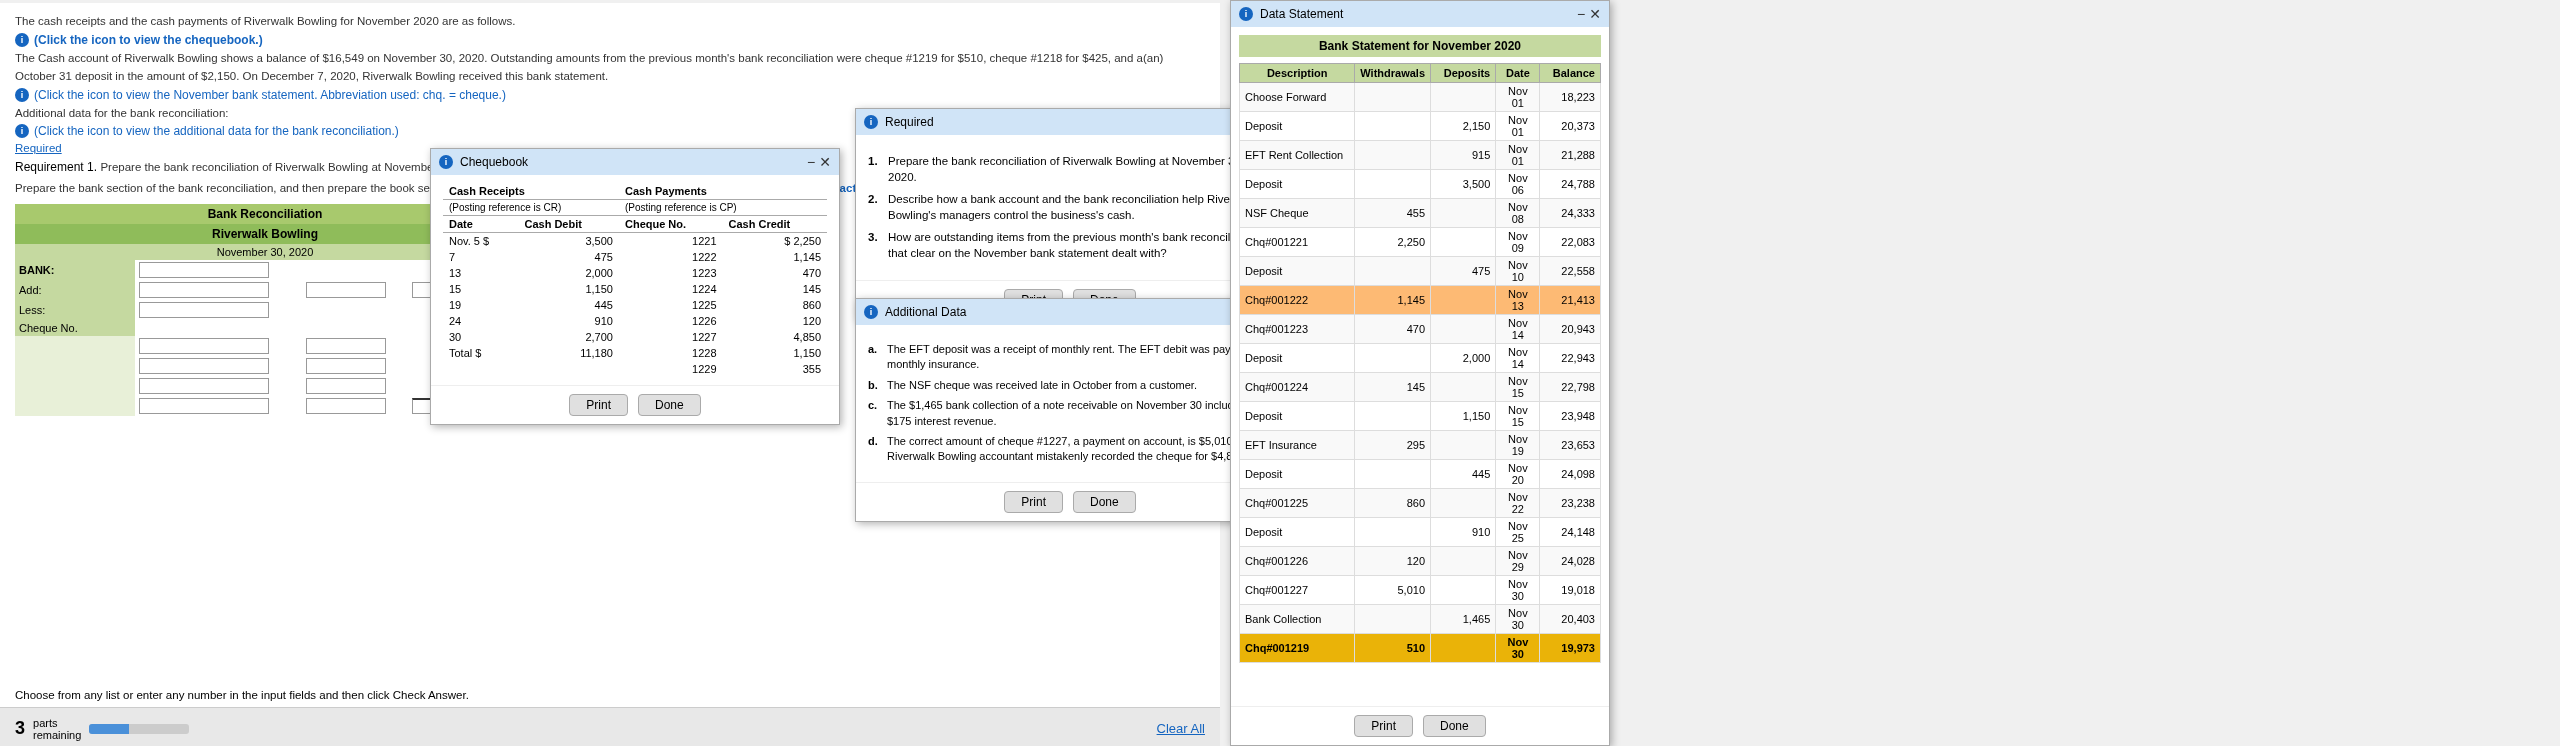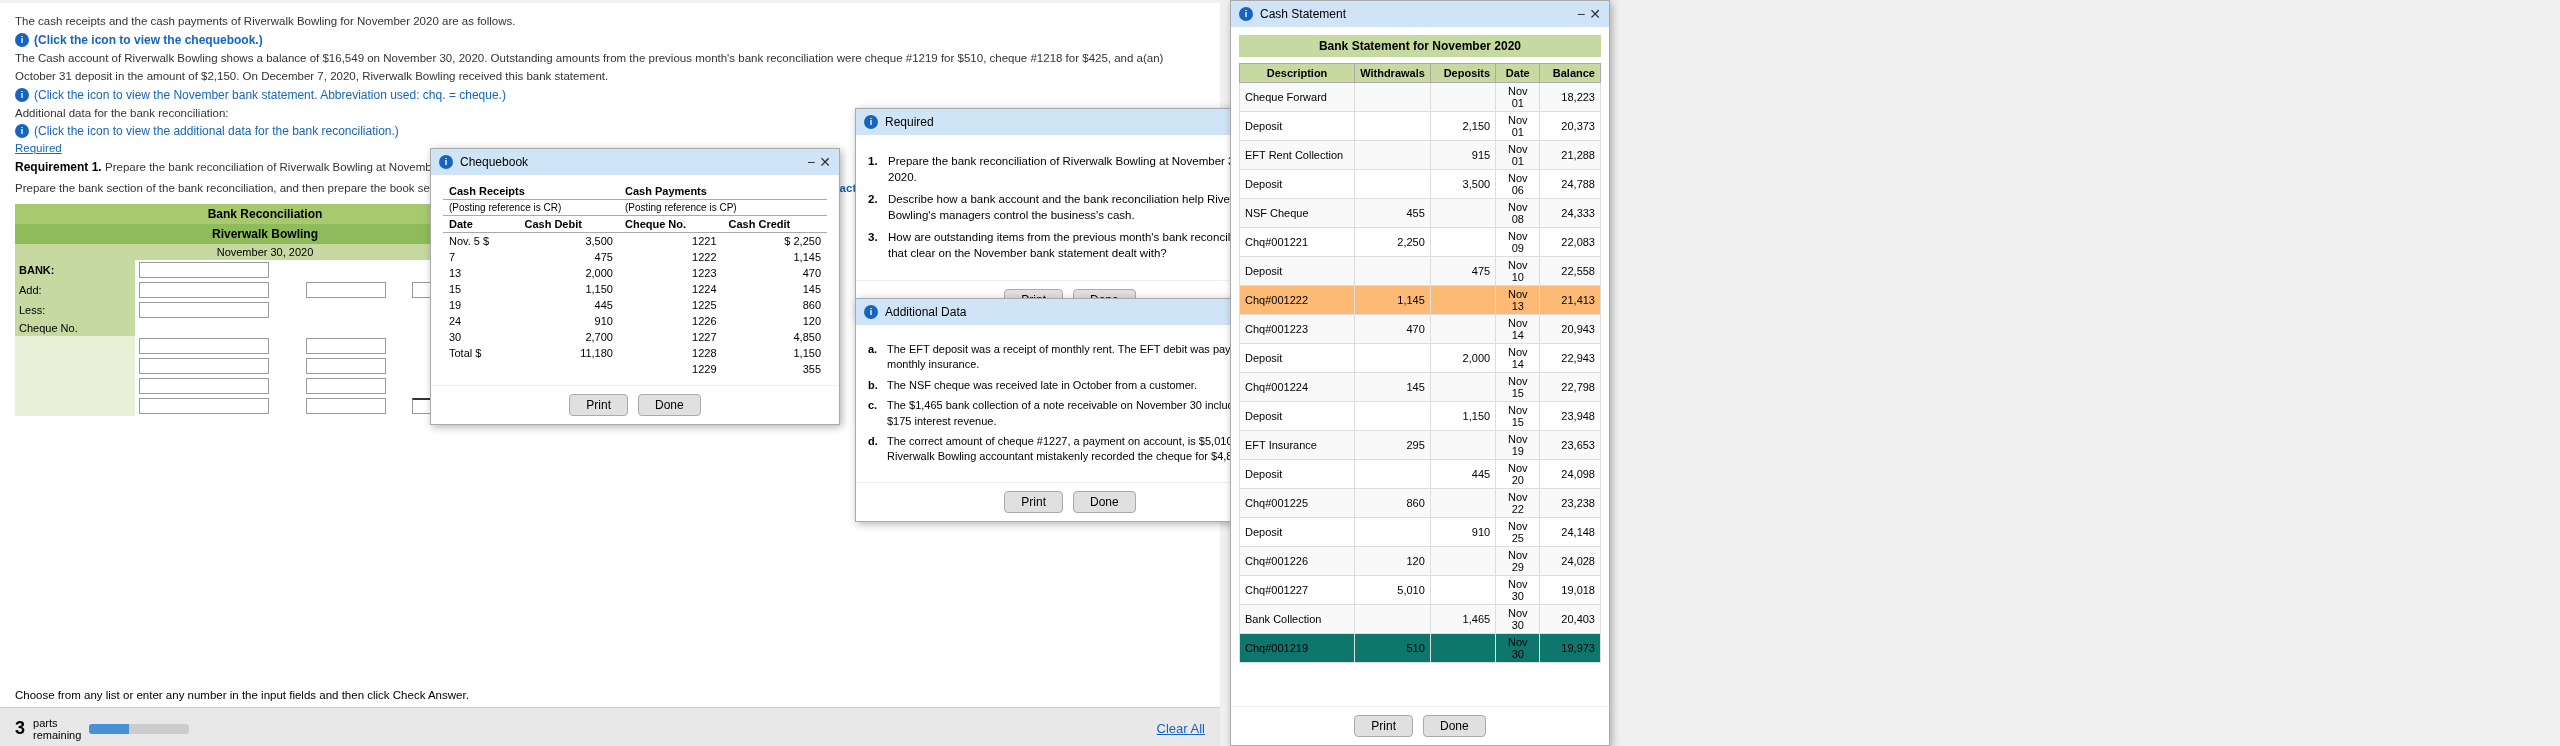--- a/index.html
+++ b/index.html
@@ -33,21 +33,21 @@
       border-radius: 50%;
       color: white;
       font-size: 9px;
       text-align: center;
       line-height: 14px;
       font-weight: bold;
       margin-right: 2px;
     }
     .required-link { color: #1565c0; text-decoration: underline; cursor: pointer; font-size: 11.5px; }
 
-    .section-title { font-weight: bold; font-size: 12px; margin: 8px 0 5px 0; }
+    .section-title { font-weight: normal; font-size: 12px; margin: 8px 0 5px 0; }
 
     
     .bank-rec-container {
       margin-top: 6px;
       width: 500px;
     }
     .bank-rec-header {
       background: #8fbc5a;
       text-align: center;
       padding: 3px;
@@ -508,42 +508,42 @@
   <div class="modal-footer">
     <button class="modal-btn">Print</button>
     <button class="modal-btn">Done</button>
   </div>
 </div>
 
 <div class="modal bank-stmt-modal">
   <div class="bank-stmt-title-bar">
     <div class="modal-title-left">
       <span class="info-icon">i</span>
-      <span>Cash Statement</span>
+      <span>Data Statement</span>
     </div>
     <div style="display:flex; gap:4px;">
       <button class="modal-minimize-btn">−</button>
       <button class="modal-close-btn">✕</button>
     </div>
   </div>
   <div class="bank-stmt-body">
     <div style="text-align:center; font-weight:bold; font-size:12px; margin-bottom:6px; background:#c5d9a0; padding:4px;">Bank Statement for November 2020</div>
     <table class="bank-stmt-table">
       <thead>
         <tr>
           <th class="desc-col">Description</th>
           <th class="num-col">Withdrawals</th>
           <th class="num-col">Deposits</th>
           <th class="date-col">Date</th>
           <th class="bal-col">Balance</th>
         </tr>
       </thead>
       <tbody id="bank-stmt-rows">
           <tr style="background: rgb(249, 249, 249);">
-    <td class="desc-col">Cheque Forward</td>
+    <td class="desc-col">Choose Forward</td>
     <td class="num-col"></td>
     <td class="num-col"></td>
     <td class="date-col">Nov 01</td>
     <td class="bal-col">18,223</td>
   </tr>
           <tr style="background: white;">
     <td class="desc-col">Deposit</td>
     <td class="num-col"></td>
     <td class="num-col">2,150</td>
     <td class="date-col">Nov 01</td>
@@ -661,21 +661,21 @@
     <td class="date-col">Nov 30</td>
     <td class="bal-col">19,018</td>
   </tr>
           <tr style="background: rgb(249, 249, 249);">
     <td class="desc-col">Bank Collection</td>
     <td class="num-col"></td>
     <td class="num-col">1,465</td>
     <td class="date-col">Nov 30</td>
     <td class="bal-col">20,403</td>
   </tr>
-          <tr style="background: #0f766e;">
+          <tr style="background: #eab308; font-weight: bold;">
     <td class="desc-col">Chq#001219</td>
     <td class="num-col">510</td>
     <td class="num-col"></td>
     <td class="date-col">Nov 30</td>
     <td class="bal-col">19,973</td>
   </tr>
         </tbody>
     </table>
   </div>
   <div class="bank-stmt-footer">

